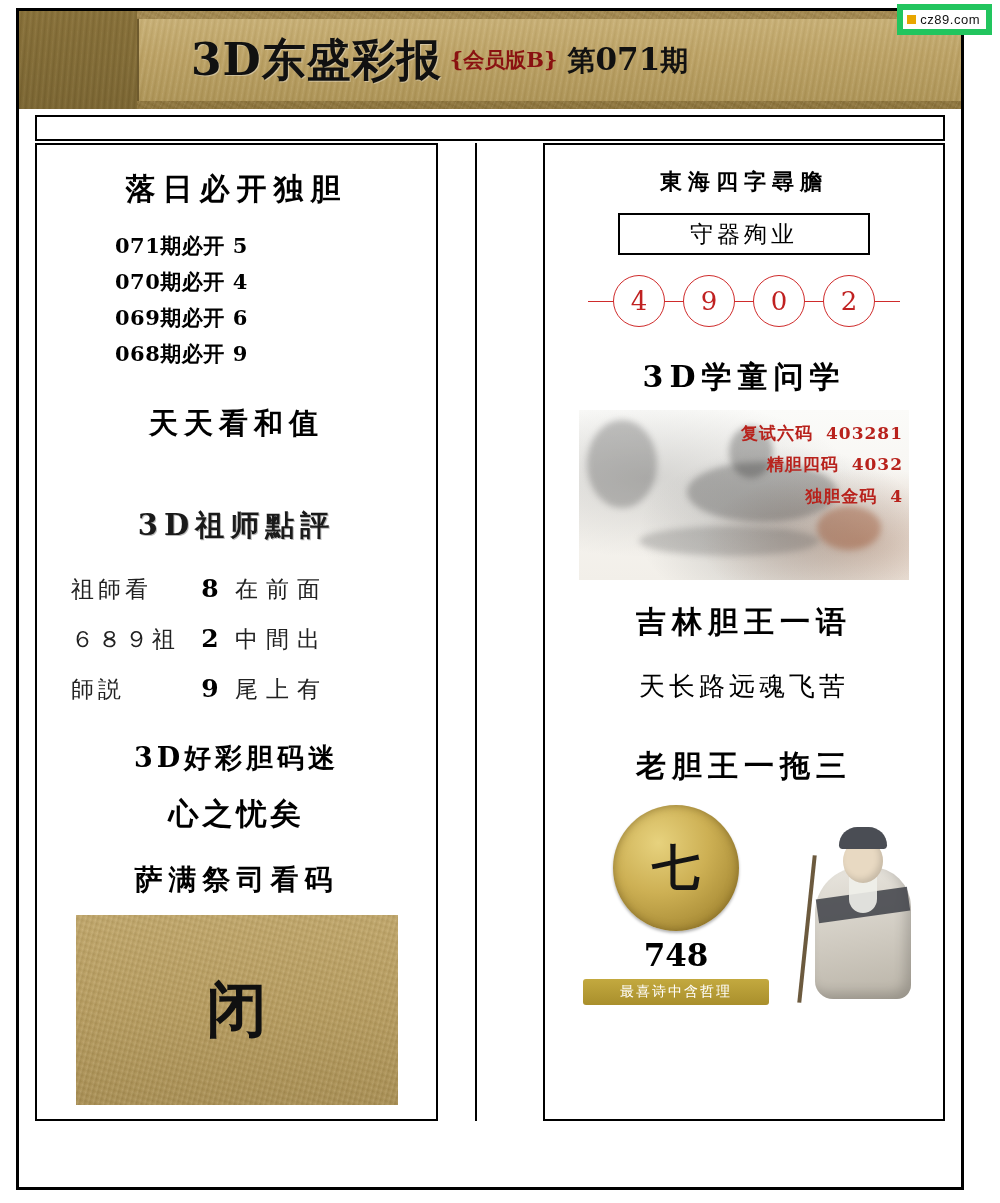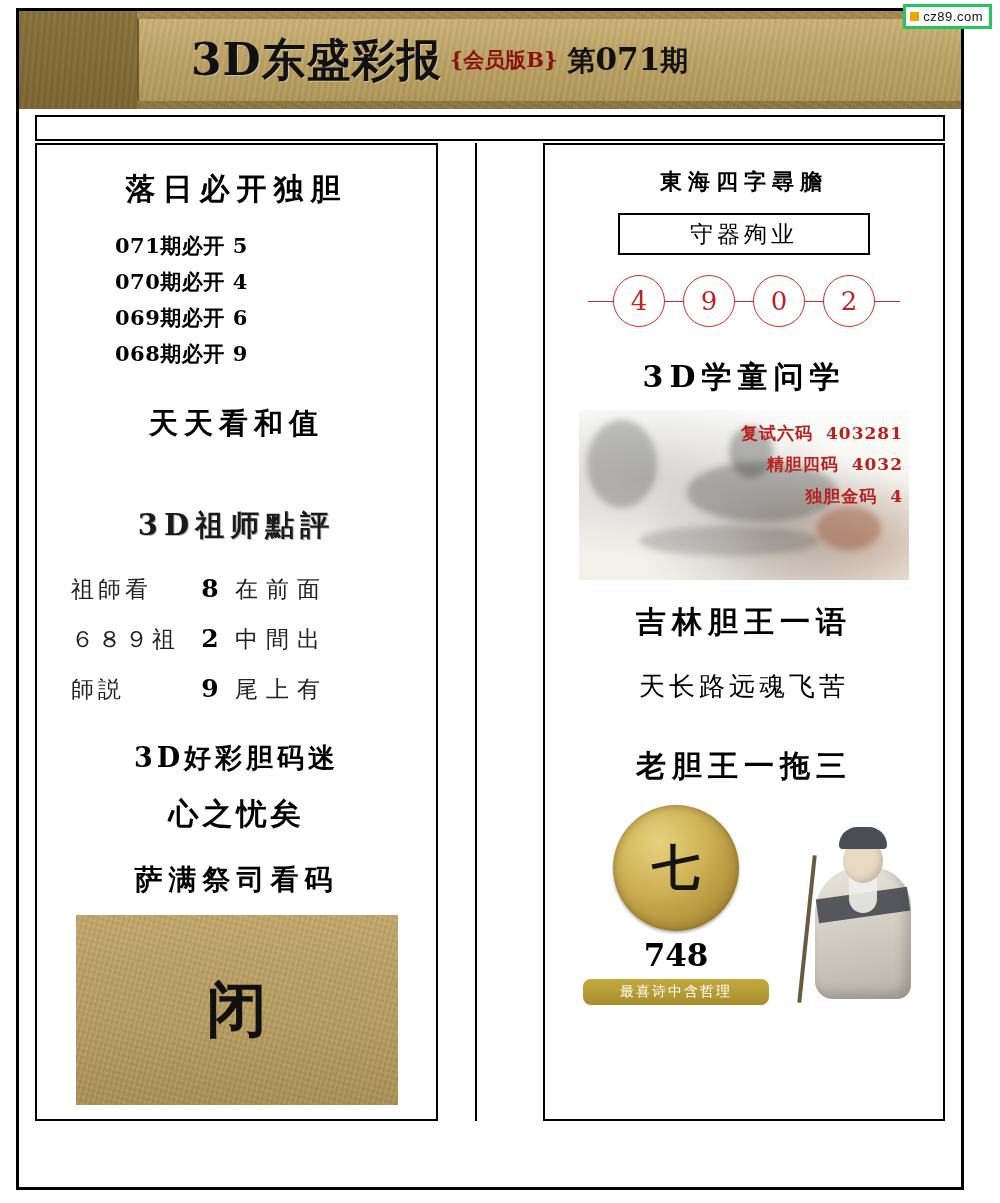--- a/index.html
+++ b/index.html
@@ -94,21 +94,21 @@
   }
   .title-issue .num {
     font-size: 31px;
   }
 
   
   .logo {
     position: absolute;
     right: 8px; top: 4px;
     background: #ffffff;
-    border: 3px solid #22c55e;
+    border: 6px solid #22c55e;
     padding: 2px 6px 2px 4px;
     display: flex;
     align-items: center;
     gap: 4px;
     font-size: 13px;
     font-family: "Liberation Sans", sans-serif;
     color: #111;
     letter-spacing: 0.5px;
   }
   .logo .sq {
@@ -378,21 +378,21 @@
     font-family: "DejaVu Serif", serif;
     font-weight: bold;
     font-size: 31px;
     color: #000;
   }
   .r-ribbon {
     position: absolute;
     left: 38px; top: 182px;
     width: 186px; height: 26px;
     background: linear-gradient(180deg, #c3a93f 0%, #a98f2c 100%);
-    border-radius: 8px;
+    border-radius: 3px;
     display: flex; align-items: center; justify-content: center;
     color: #fff;
     font-family: "DejaVu Serif", serif;
     font-size: 14px;
     letter-spacing: 2px;
   }
   .r-sage {
     position: absolute;
     right: 6px; top: 18px;
     width: 150px; height: 190px;

